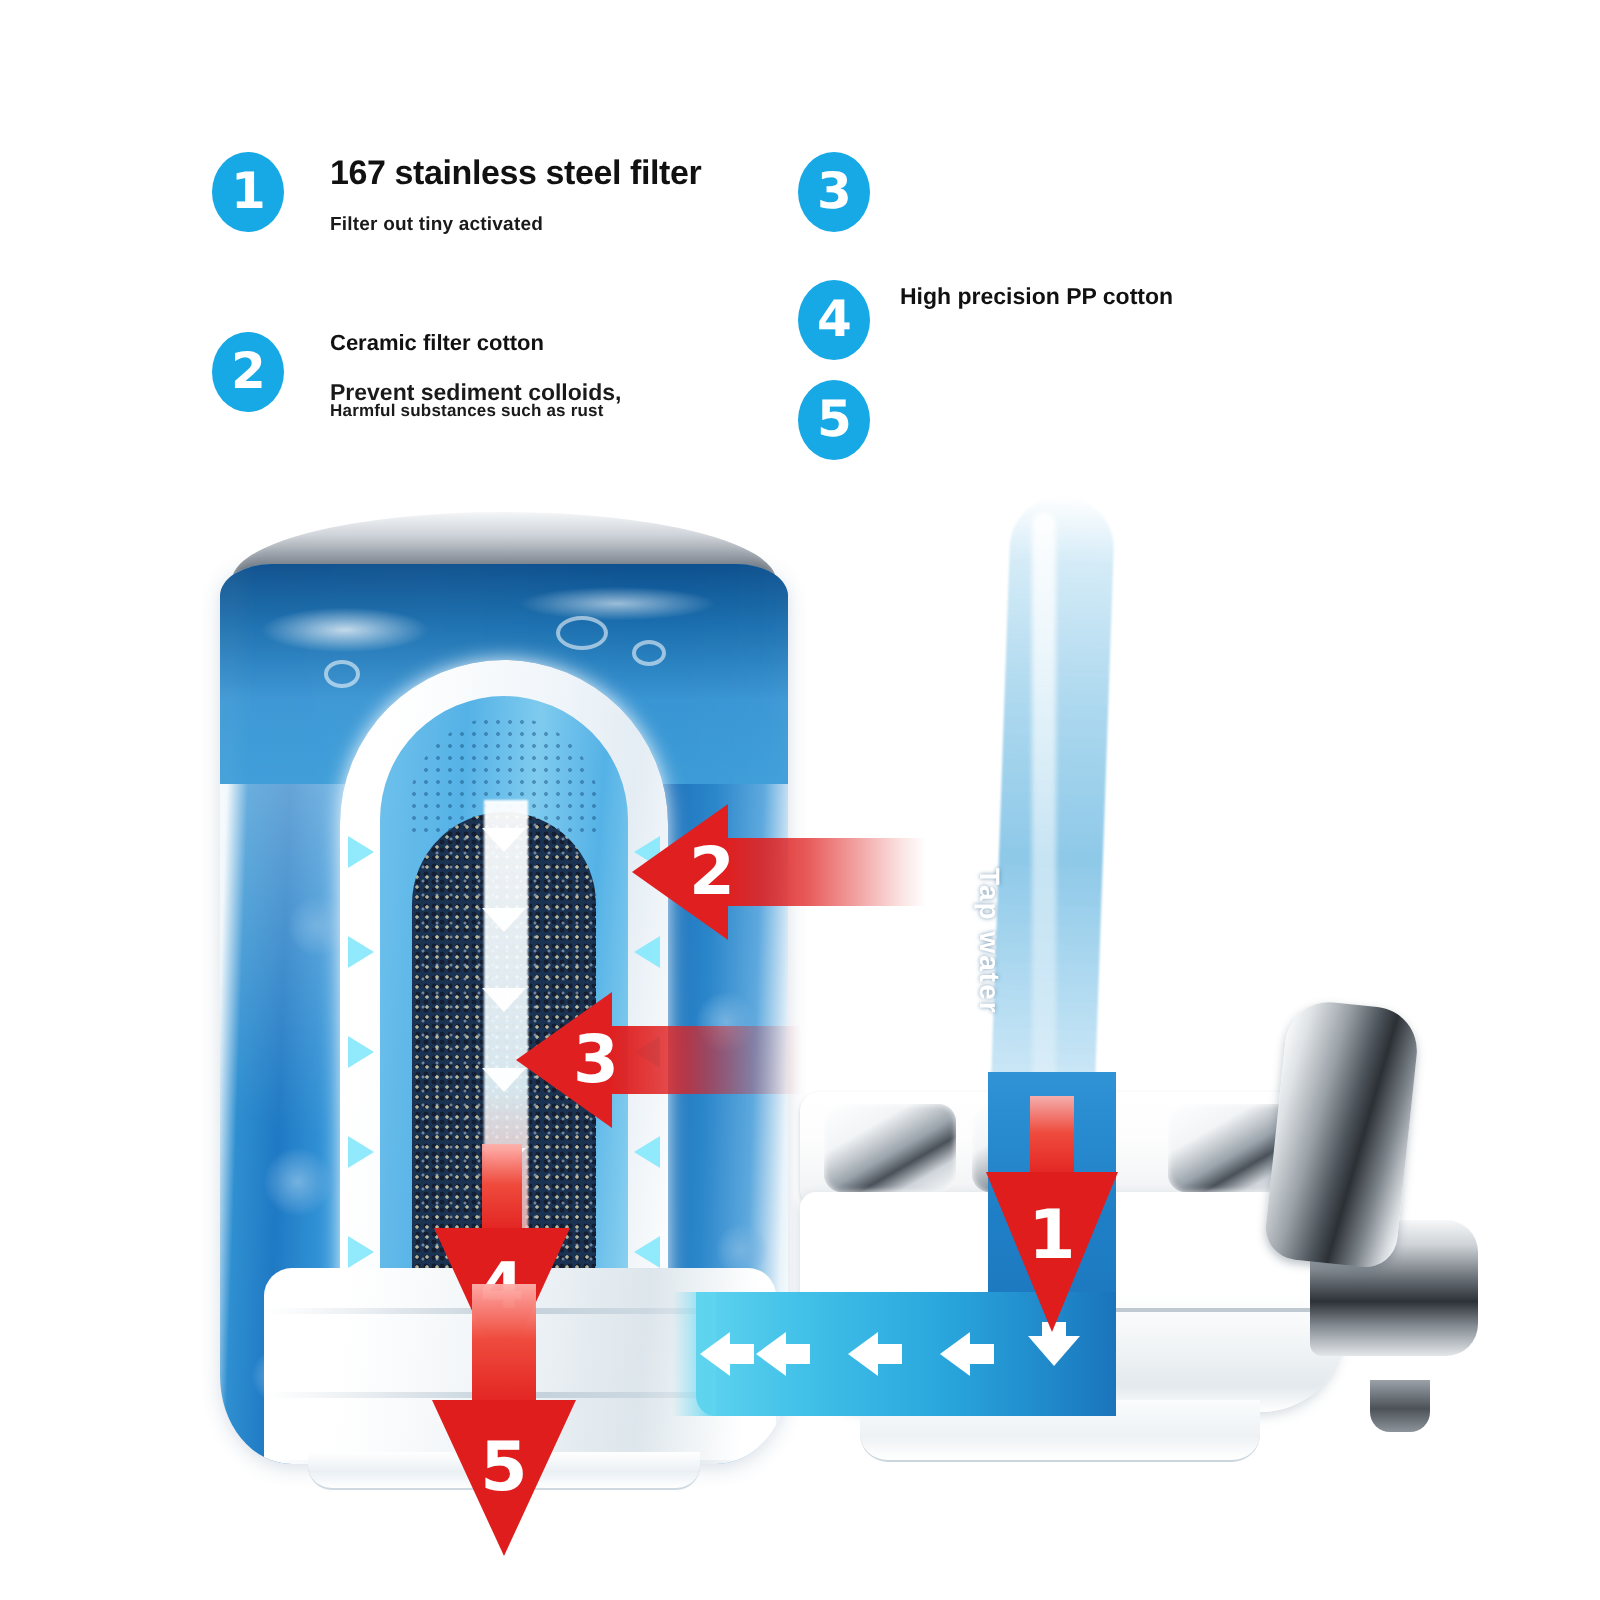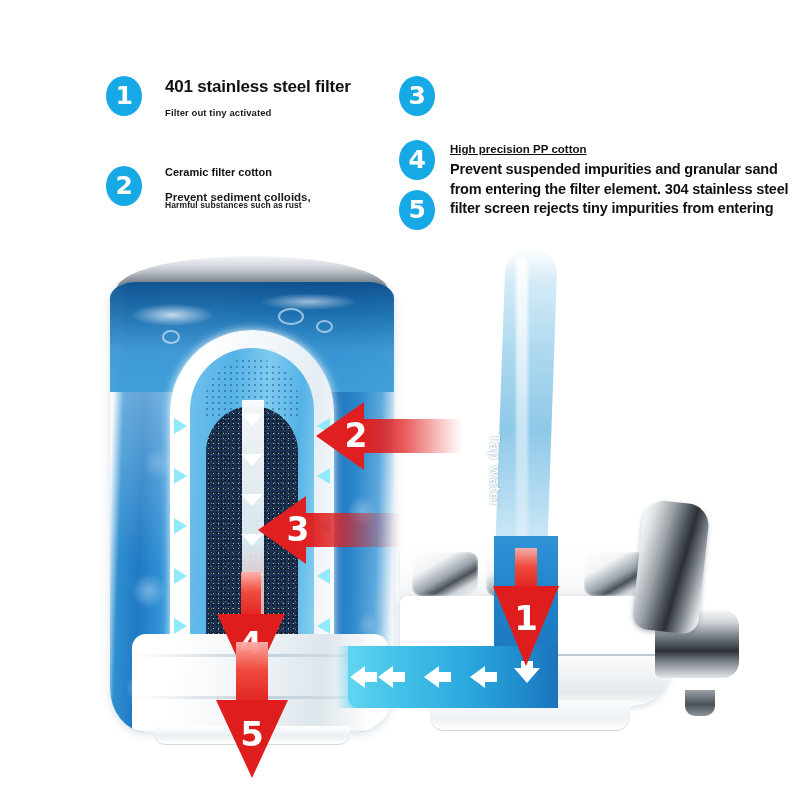--- a/index.html
+++ b/index.html
@@ -57,21 +57,21 @@
   #feat2-badge { left: 106px; top: 166px; }
   #feat2-title { left: 165px; top: 166px; font-size: 11px; letter-spacing: 0px; }
   #feat2-sub   { left: 165px; top: 191px; font-size: 11.5px; letter-spacing: 0px; }
   #feat2-sub2  { left: 165px; top: 200px; font-size: 8.5px; letter-spacing: 0.1px; }
 
   #feat3-badge { left: 399px; top: 76px; }
   #feat3-title { left: 450px; top: 72px;  font-size: 10.5px; line-height: 13px; }
   #feat3-sub   { left: 450px; top: 106px; font-size: 10px; letter-spacing: -0.1px; }
 
   #feat4-badge { left: 399px; top: 140px; }
-  #feat4-title { left: 450px; top: 143px; font-size: 11.5px; text-decoration: underline; }
+  #feat4-title { left: 450px; top: 143px; font-size: 11.5px; }
   #feat5-badge { left: 399px; top: 190px; }
   #feat5-body  { left: 450px; top: 160px; font-size: 14.5px; line-height: 19.5px; font-weight: 700; letter-spacing: -0.2px; color:#111; }
 
   
   .product { position: absolute; left: 0; top: 248px; width: 800px; height: 552px; }
 
   
   .cartridge {
     position: absolute; left: 102px; top: 8px;
     width: 300px; height: 500px;
@@ -304,35 +304,34 @@
   }
 </style>
 </head>
 <body>
 
 <div id="page">
 
   <div class="legend">
 
     <div class="badge" id="feat1-badge">1</div>
-    <div class="f-title" id="feat1-title">401 stainless steel filter</div>
+    <div class="f-title" id="feat1-title">167 stainless steel filter</div>
     <div class="f-sub" id="feat1-sub">Filter out tiny activated</div>
 
     <div class="badge" id="feat2-badge">2</div>
     <div class="f-title" id="feat2-title">Ceramic filter cotton</div>
     <div class="f-sub" id="feat2-sub">Prevent sediment colloids,</div>
     <div class="f-sub" id="feat2-sub2">Harmful substances such as rust</div>
 
     <div class="badge" id="feat3-badge">3</div>
 
     <div class="badge" id="feat4-badge">4</div>
     <div class="f-title" id="feat4-title">High precision PP cotton</div>
 
     <div class="badge" id="feat5-badge">5</div>
-    <div class="f-title" id="feat5-body">Prevent suspended impurities and granular sand from entering the filter element. 304 stainless steel filter screen rejects tiny impurities from entering</div>
   </div>
 
   <div class="product">
 
     <div class="cartridge">
       <div class="cart-cap"></div>
 
       <div class="cart-body">
         <div class="water-top"></div>
         <div class="bub" style="left:168px;top:26px;width:22px;height:13px;"></div>

